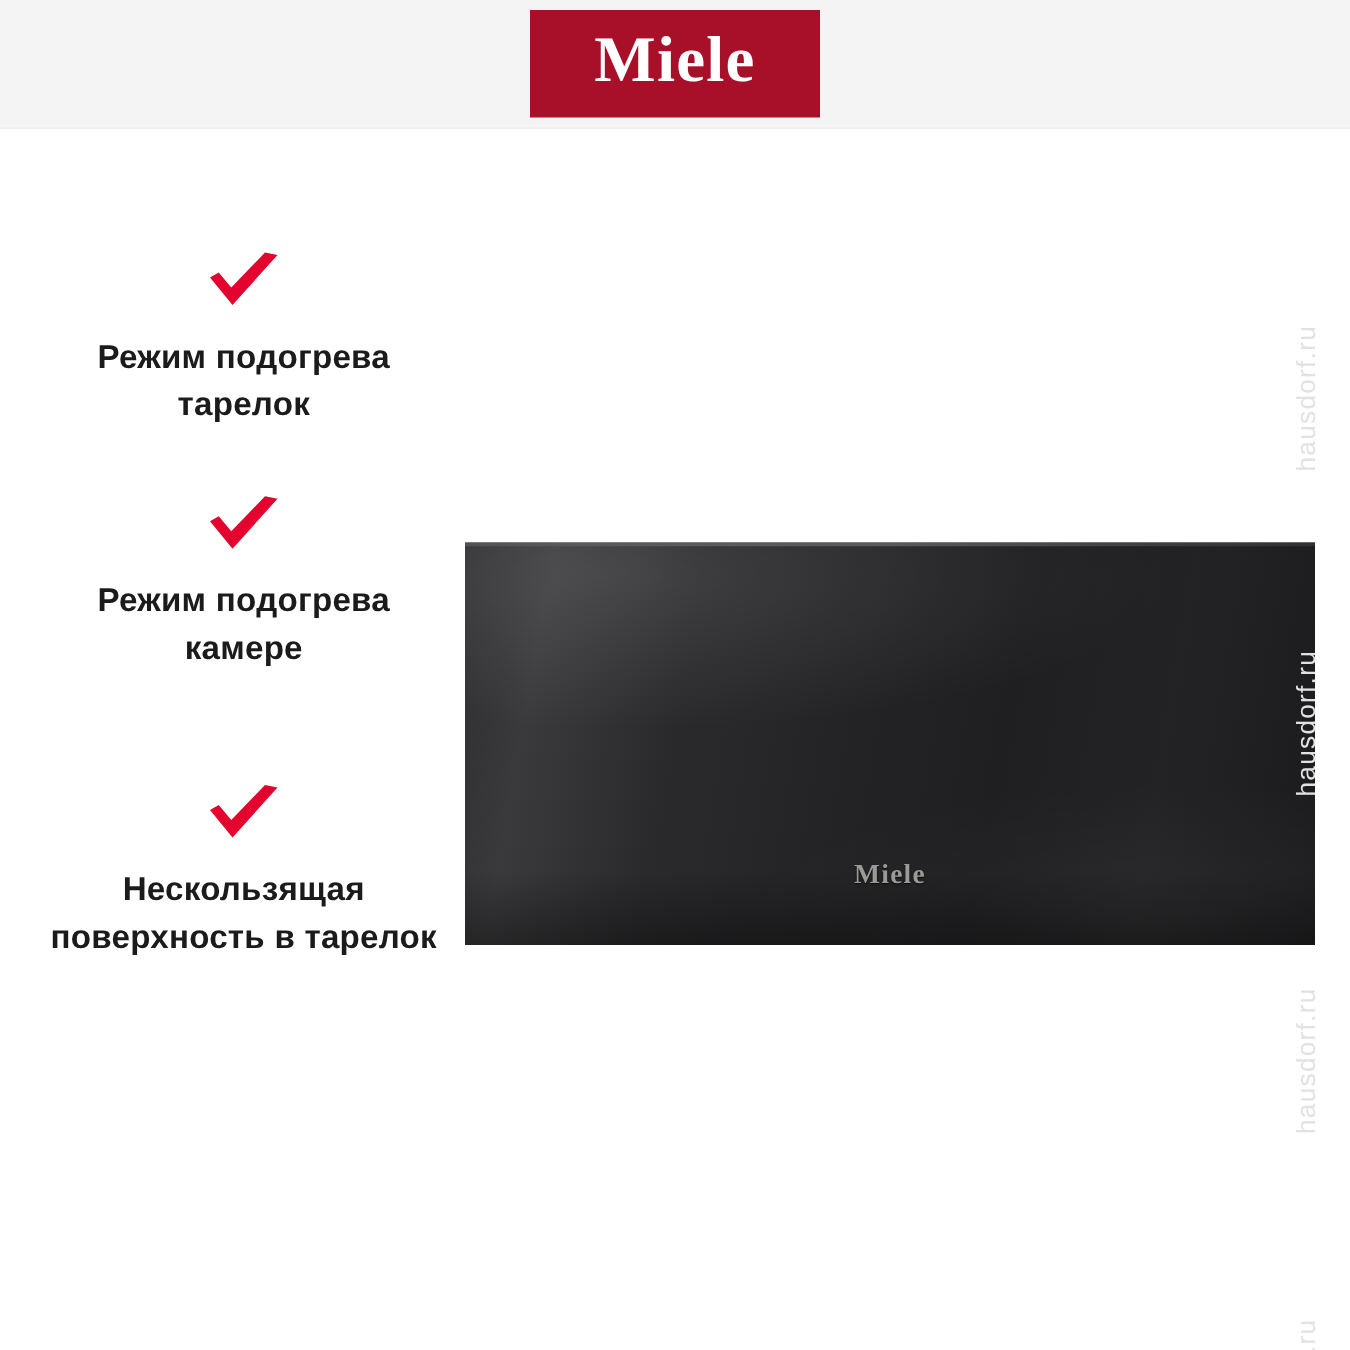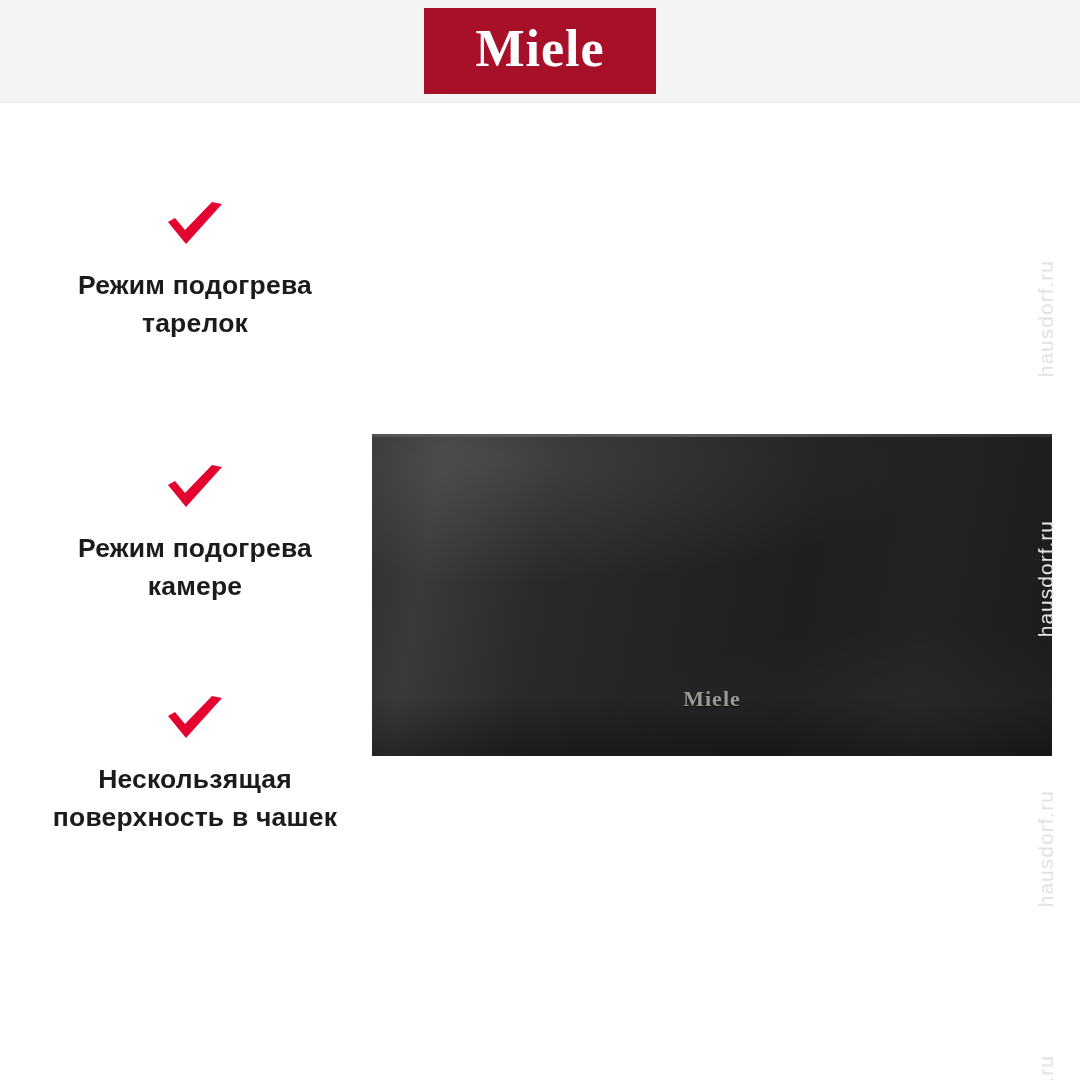--- a/index.html
+++ b/index.html
@@ -65,21 +65,21 @@
     height: 52px;
   }
   .feature .label {
     display: block;
     font-size: 26.5px;
     font-weight: bold;
     color: #1b1b1b;
     line-height: 1.45;
     letter-spacing: 0.2px;
   }
-  .feature-1 { margin-bottom: 120px; }
+  .feature-1 { margin-bottom: 52px; }
   .feature-2 { margin-bottom: 88px; }
 
   
   .product {
     position: absolute;
     left: 372px;
     top: 434px;
     width: 680px;
     height: 322px;
     background:
@@ -182,21 +182,21 @@
     </span>
     <span class="label">Режим подогрева камере</span>
   </div>
 
   <div class="feature feature-3">
     <span class="check">
       <svg width="62" height="52" viewBox="0 0 62 52" xmlns="http://www.w3.org/2000/svg">
         <path d="M4 22 L22 44 L58 4 L48 2 L21 30 L11 18 Z" fill="#e3032e"></path>
       </svg>
     </span>
-    <span class="label">Нескользящая поверхность в чашек</span>
+    <span class="label">Нескользящая поверхность в тарелок</span>
   </div>
 
 </div>
 
 <div class="product">
   <div class="top-edge"></div>
   <div class="sheen"></div>
   <div class="bottom-shade"></div>
   <div class="product-logo">Miele</div>
 </div>

